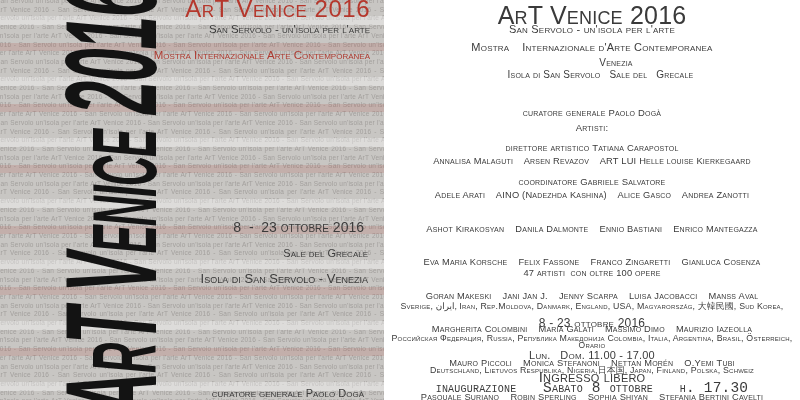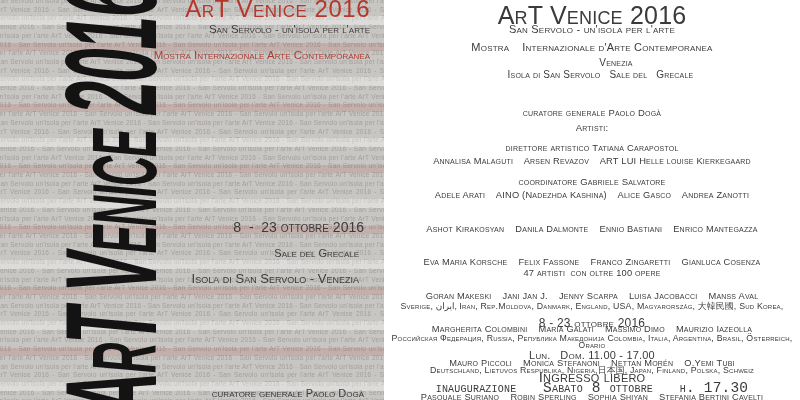--- a/index.html
+++ b/index.html
@@ -16,21 +16,21 @@
       rgba(255,255,255,0) 51px 61px);}
   .vtitle{position:absolute;left:112px;top:200px;white-space:nowrap;
       transform:translate(-50%,-50%) rotate(-90deg) scaleY(2.15);
       font-size:60px;font-weight:bold;font-style:italic;font-variant:small-caps;
       color:#131313;letter-spacing:-1px;}
   .l-head{position:absolute;top:-5px;right:14px;text-align:right;}
   .l-title{font-size:24px;font-variant:small-caps;color:#b5372c;letter-spacing:.5px;white-space:pre;}
   .l-sub{font-size:11.5px;font-variant:small-caps;color:#3b3b3b;margin-top:0;white-space:pre;}
   .l-mostra{font-size:11.5px;font-variant:small-caps;color:#ae3a30;margin-top:14px;white-space:pre;}
   .l-dates{position:absolute;top:219px;right:20px;font-size:14px;font-variant:small-caps;white-space:pre;color:#3b3b3b;}
-  .l-venue{position:absolute;top:247px;right:25px;text-align:right;color:#3b3b3b;}
+  .l-venue{position:absolute;top:247px;right:16px;text-align:right;color:#3b3b3b;}
   .l-venue .v1{font-size:11px;font-variant:small-caps;white-space:pre;}
   .l-venue .v2{font-size:13px;font-variant:small-caps;white-space:pre;margin-top:12px;}
   .l-curator{position:absolute;bottom:1px;right:20px;font-size:11px;font-variant:small-caps;white-space:pre;color:#3b3b3b;}
   
   #right{position:absolute;left:384px;top:0;width:416px;height:400px;background:#fff;}
   #right .row{position:absolute;left:0;right:0;text-align:center;white-space:pre;
       font-variant:small-caps;color:#3a3a3a;letter-spacing:.2px;}
   .r-title{top:1px;font-size:25px;color:#b5372c;letter-spacing:1px;}
   .r-sub{top:23px;font-size:11px;}
   .r-mostra{top:41px;font-size:11px;color:#ae3a30;}

